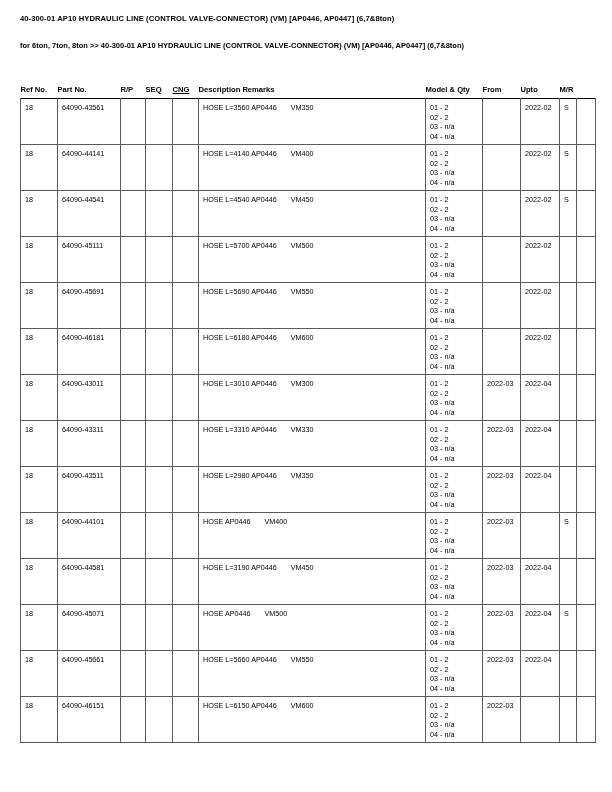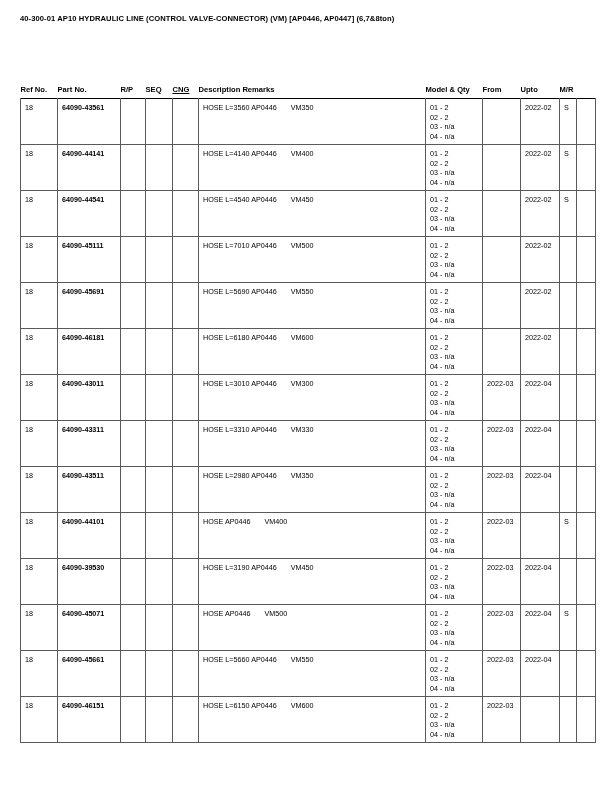--- a/index.html
+++ b/index.html
@@ -79,21 +79,21 @@
     box-sizing: border-box;
     line-height: 9.6px;
     overflow: hidden;
   }
   .parts-table tbody tr:first-child td {
     border-top: none;
   }
 
   
   .col-ref   { width: 37px; margin-left: 27px; }
-  .col-part  { width: 63px; font-weight: bold; }
+  .col-part  { width: 63px; }
   .col-rp    { width: 25px; }
   .col-seq   { width: 27px; }
   .col-cng   { width: 26px; }
   .col-desc  { width: 227px; margin-top: 32px; }
   .col-model { width: 57px; }
   .col-from  { width: 38px; }
   .col-upto  { width: 39px; }
   .col-mr    { width: 17px; }
   .col-tail  { width: 19px; }
 
@@ -121,20 +121,21 @@
   .qty-line { display: block; white-space: nowrap; }
 </style>
 </head>
 <body>
 
 <div class="page">
 
   <div class="doc-title">40-300-01 AP10 HYDRAULIC LINE (CONTROL VALVE-CONNECTOR) (VM) [AP0446, AP0447] (6,7&amp;8ton)</div>
 
   <div class="breadcrumb">
+    <span class="bc-line">for 6ton, 7ton, 8ton &gt;&gt; 40-300-01 AP10 HYDRAULIC LINE (CONTROL VALVE-CONNECTOR) (VM) [AP0446, AP0447] (6,7&amp;8ton)</span>
   </div>
 
   <table class="parts-table">
     <colgroup>
       <col class="col-ref">
         <col class="col-part">
         <col class="col-rp">
         <col class="col-seq">
       <col class="col-cng">
         <col class="col-desc">
@@ -213,21 +214,21 @@
           <td class="col-upto">2022-02</td>
           <td class="col-mr">S</td>
           <td class="col-tail"></td>
         </tr>
         <tr>
           <td class="col-ref">18</td>
           <td class="col-part">64090-45111</td>
           <td class="col-rp"></td>
           <td class="col-seq"></td>
           <td class="col-cng"></td>
-          <td class="col-desc"><span class="desc-cell"><span class="desc-main">HOSE L=7010 AP0446</span><span class="desc-model-code">VM500</span></span></td>
+          <td class="col-desc"><span class="desc-cell"><span class="desc-main">HOSE L=5700 AP0446</span><span class="desc-model-code">VM500</span></span></td>
           <td class="col-model">
             <span class="qty-line">01 - 2</span>
             <span class="qty-line">02 - 2</span>
             <span class="qty-line">03 - n/a</span>
             <span class="qty-line">04 - n/a</span>
           </td>
           <td class="col-from"></td>
           <td class="col-upto">2022-02</td>
           <td class="col-mr"></td>
           <td class="col-tail"></td>
@@ -335,21 +336,21 @@
             <span class="qty-line">03 - n/a</span>
             <span class="qty-line">04 - n/a</span>
           </td>
           <td class="col-from">2022-03</td>
           <td class="col-upto"></td>
           <td class="col-mr">S</td>
           <td class="col-tail"></td>
         </tr>
         <tr>
           <td class="col-ref">18</td>
-          <td class="col-part">64090-39530</td>
+          <td class="col-part">64090-44581</td>
           <td class="col-rp"></td>
           <td class="col-seq"></td>
           <td class="col-cng"></td>
           <td class="col-desc"><span class="desc-cell"><span class="desc-main">HOSE L=3190 AP0446</span><span class="desc-model-code">VM450</span></span></td>
           <td class="col-model">
             <span class="qty-line">01 - 2</span>
             <span class="qty-line">02 - 2</span>
             <span class="qty-line">03 - n/a</span>
             <span class="qty-line">04 - n/a</span>
           </td>

